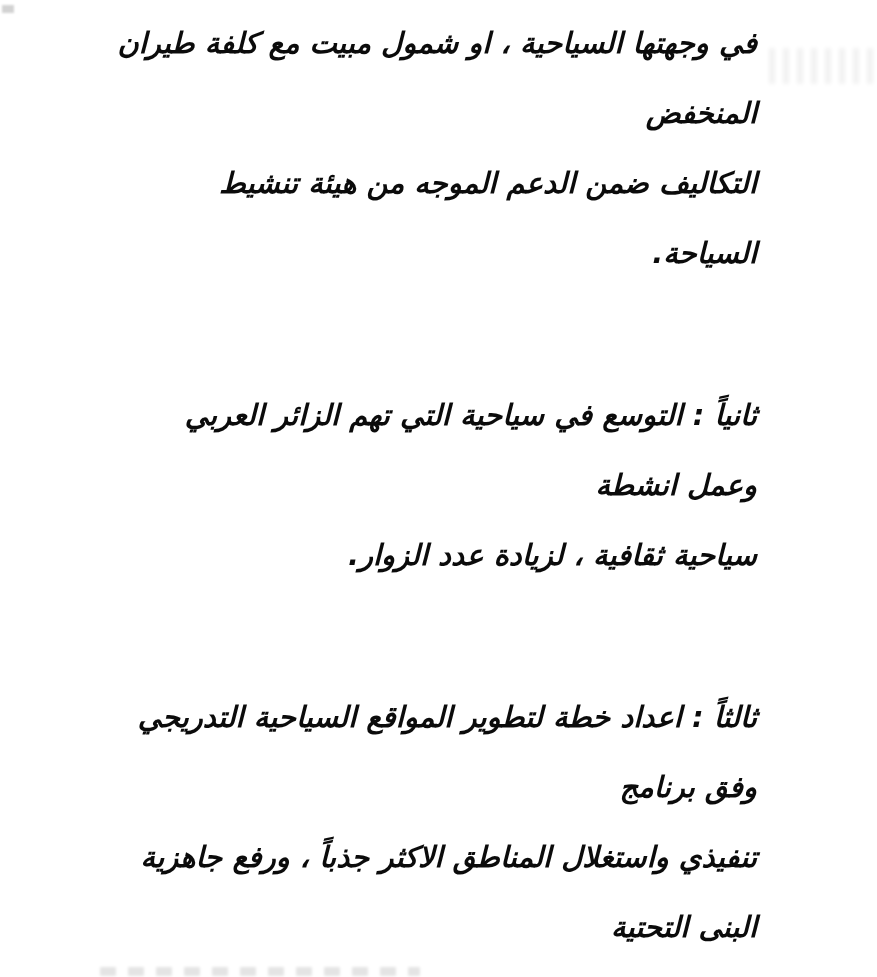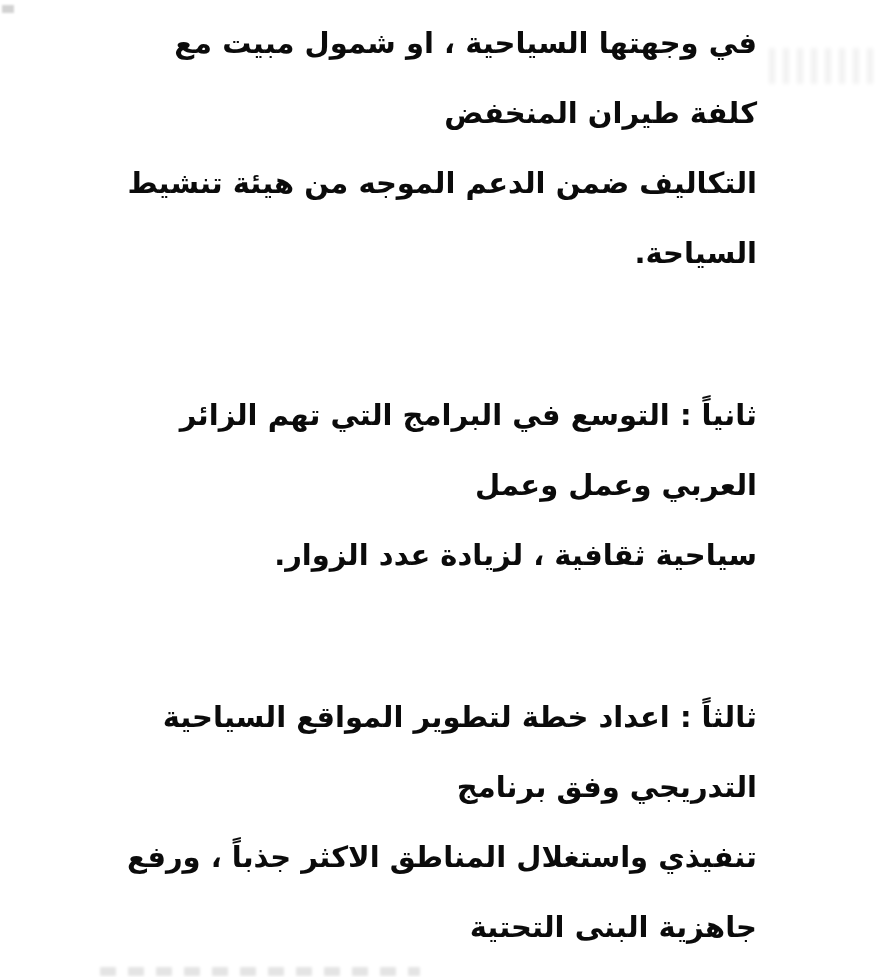--- a/index.html
+++ b/index.html
@@ -16,20 +16,21 @@
     padding: 8px 120px 0 116px;
     font-family: "DejaVu Sans", "Liberation Sans", sans-serif;
     font-weight: 700;
     font-size: 29px;
     color: #0b0b0b;
   }
   .para {
     margin: 0 0 92px 0;
     line-height: 70px;
     white-space: pre-line; 
+    font-style: italic;
   }
   .para:last-child { margin-bottom: 0; }
 
   
   .artifact { position: absolute; pointer-events: none; }
   .artifact-top-right {
     top: 48px; right: 4px; width: 104px; height: 36px;
     background: repeating-linear-gradient(90deg, rgba(0,0,0,0.14) 0 6px, transparent 6px 14px);
     filter: blur(2px); opacity: 0.4;
   }
@@ -43,21 +44,21 @@
     filter: blur(1.5px); opacity: 0.35;
   }
 </style>
 </head>
 <body style="background: rgb(255, 255, 255);">
 
 <main class="doc" dir="rtl" style="color: rgb(11, 11, 11);">
   <p class="para">في وجهتها السياحية ، او شمول مبيت مع كلفة طيران المنخفض
 التكاليف ضمن الدعم الموجه من هيئة تنشيط السياحة.</p>
 
-  <p class="para">ثانياً : التوسع في البرامج التي تهم الزائر العربي وعمل وعمل
+  <p class="para">ثانياً : التوسع في سياحية التي تهم الزائر العربي وعمل انشطة
 سياحية ثقافية ، لزيادة عدد الزوار.</p>
 
   <p class="para">ثالثاً : اعداد خطة لتطوير المواقع السياحية التدريجي وفق برنامج
 تنفيذي واستغلال المناطق الاكثر جذباً ، ورفع جاهزية البنى التحتية
 ، وطرح مشاريع شراكة مع القطاع الخاص.</p>
 
 </main>
 
 <div class="artifact artifact-top-right"></div>
 <div class="artifact artifact-corner"></div>

